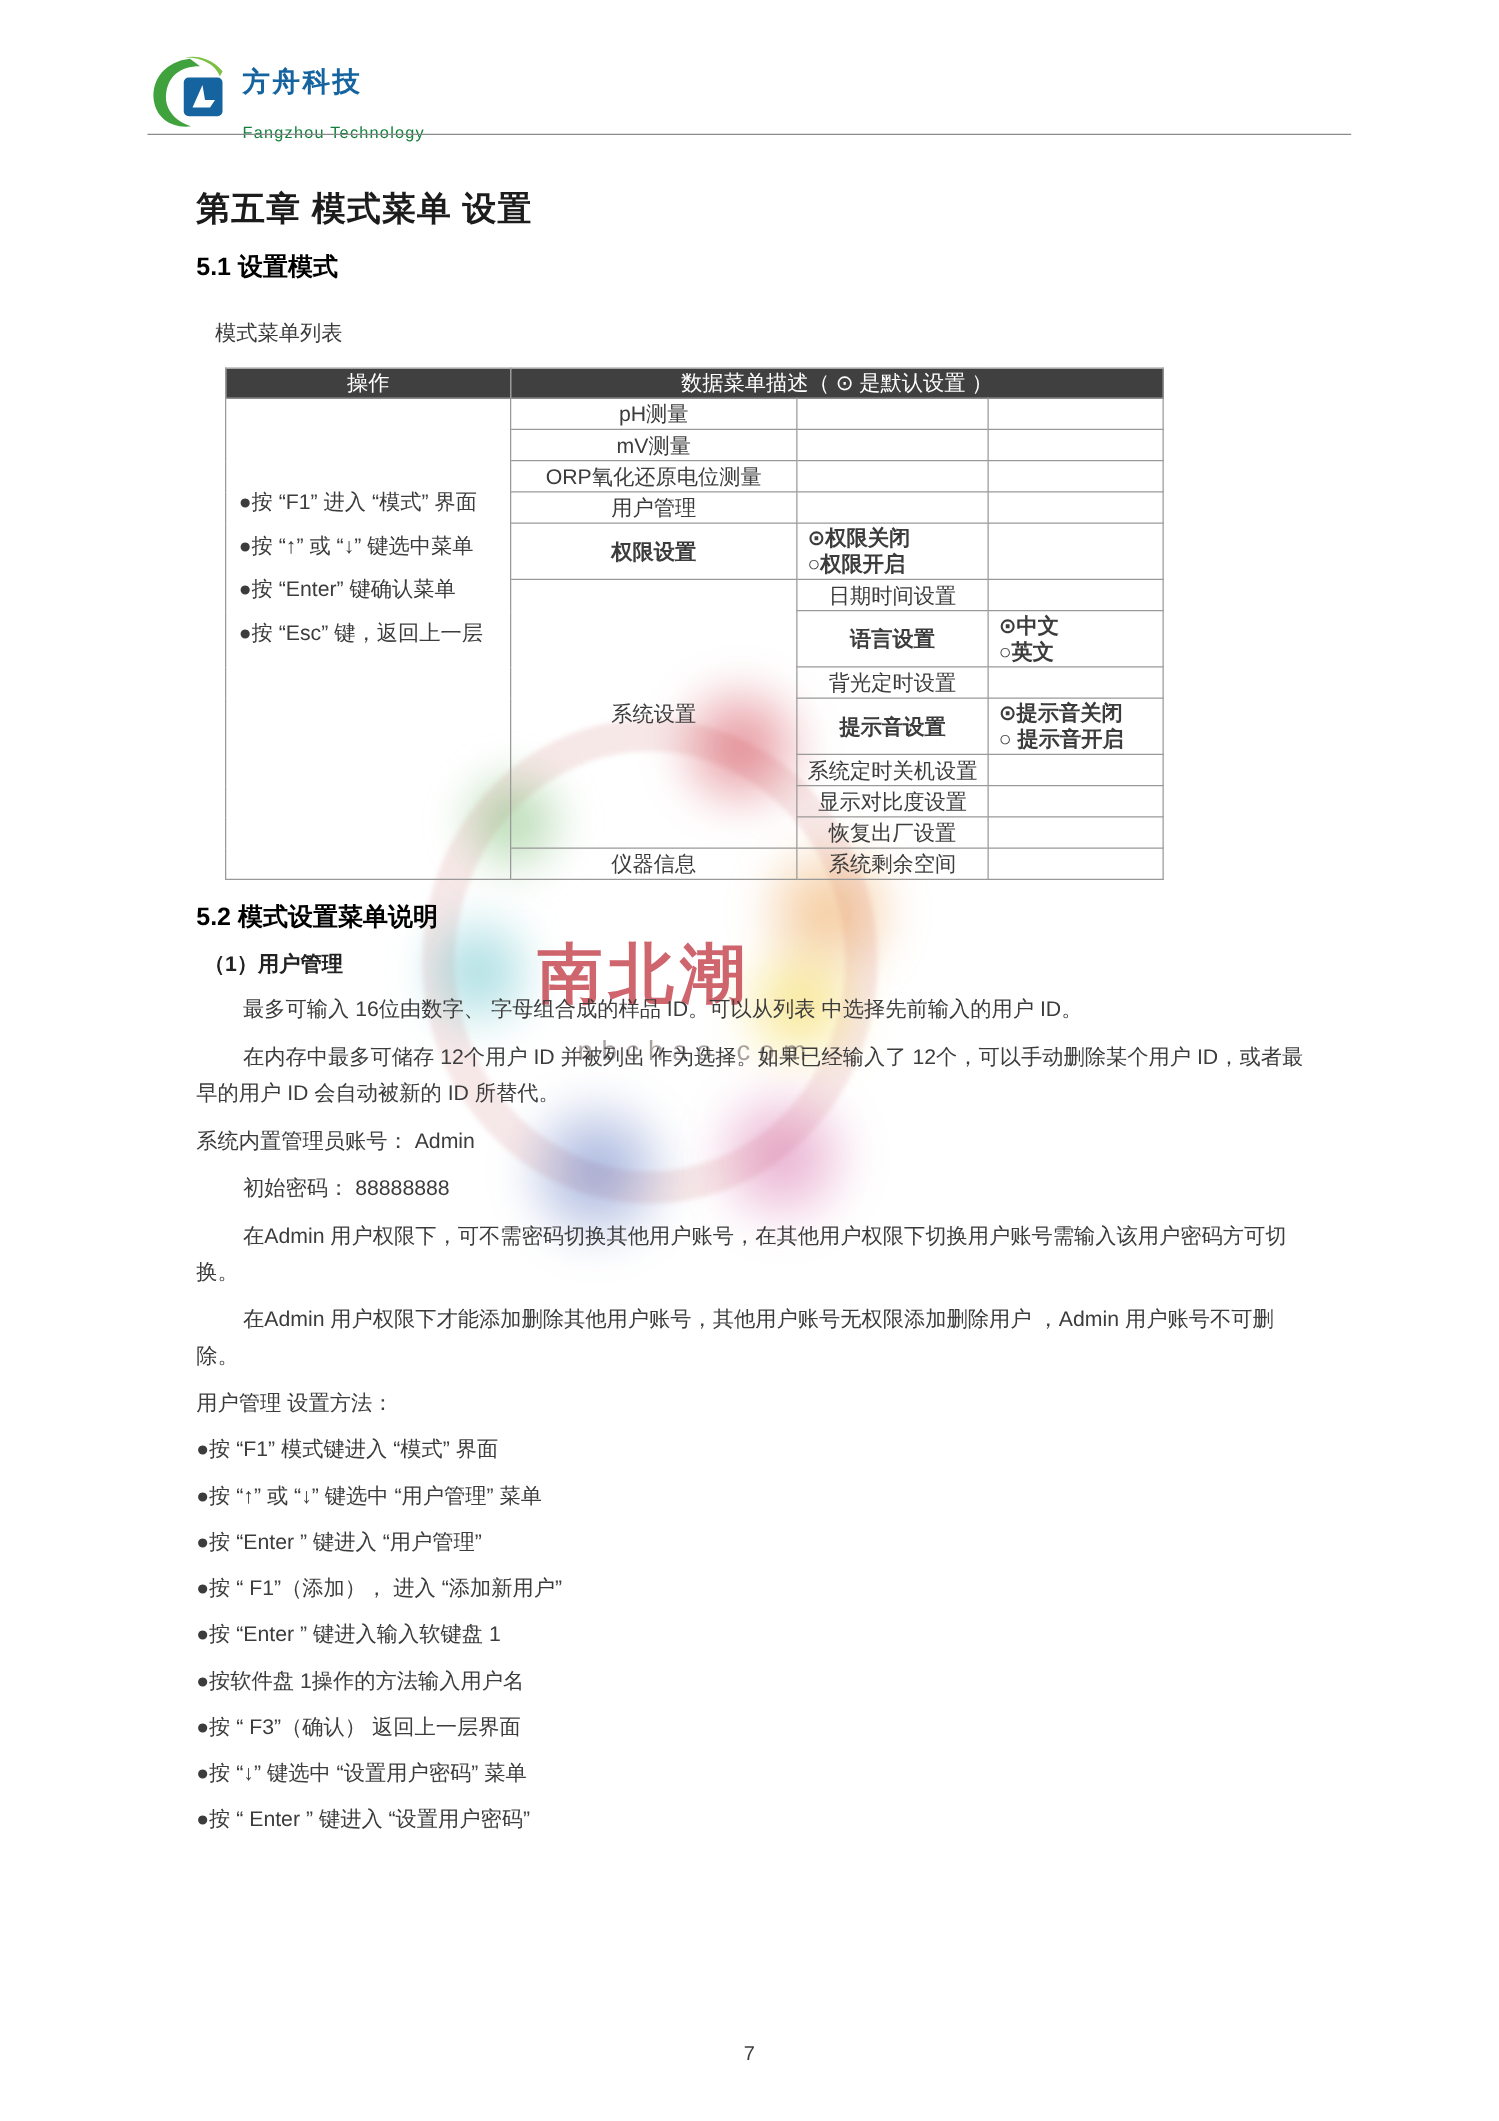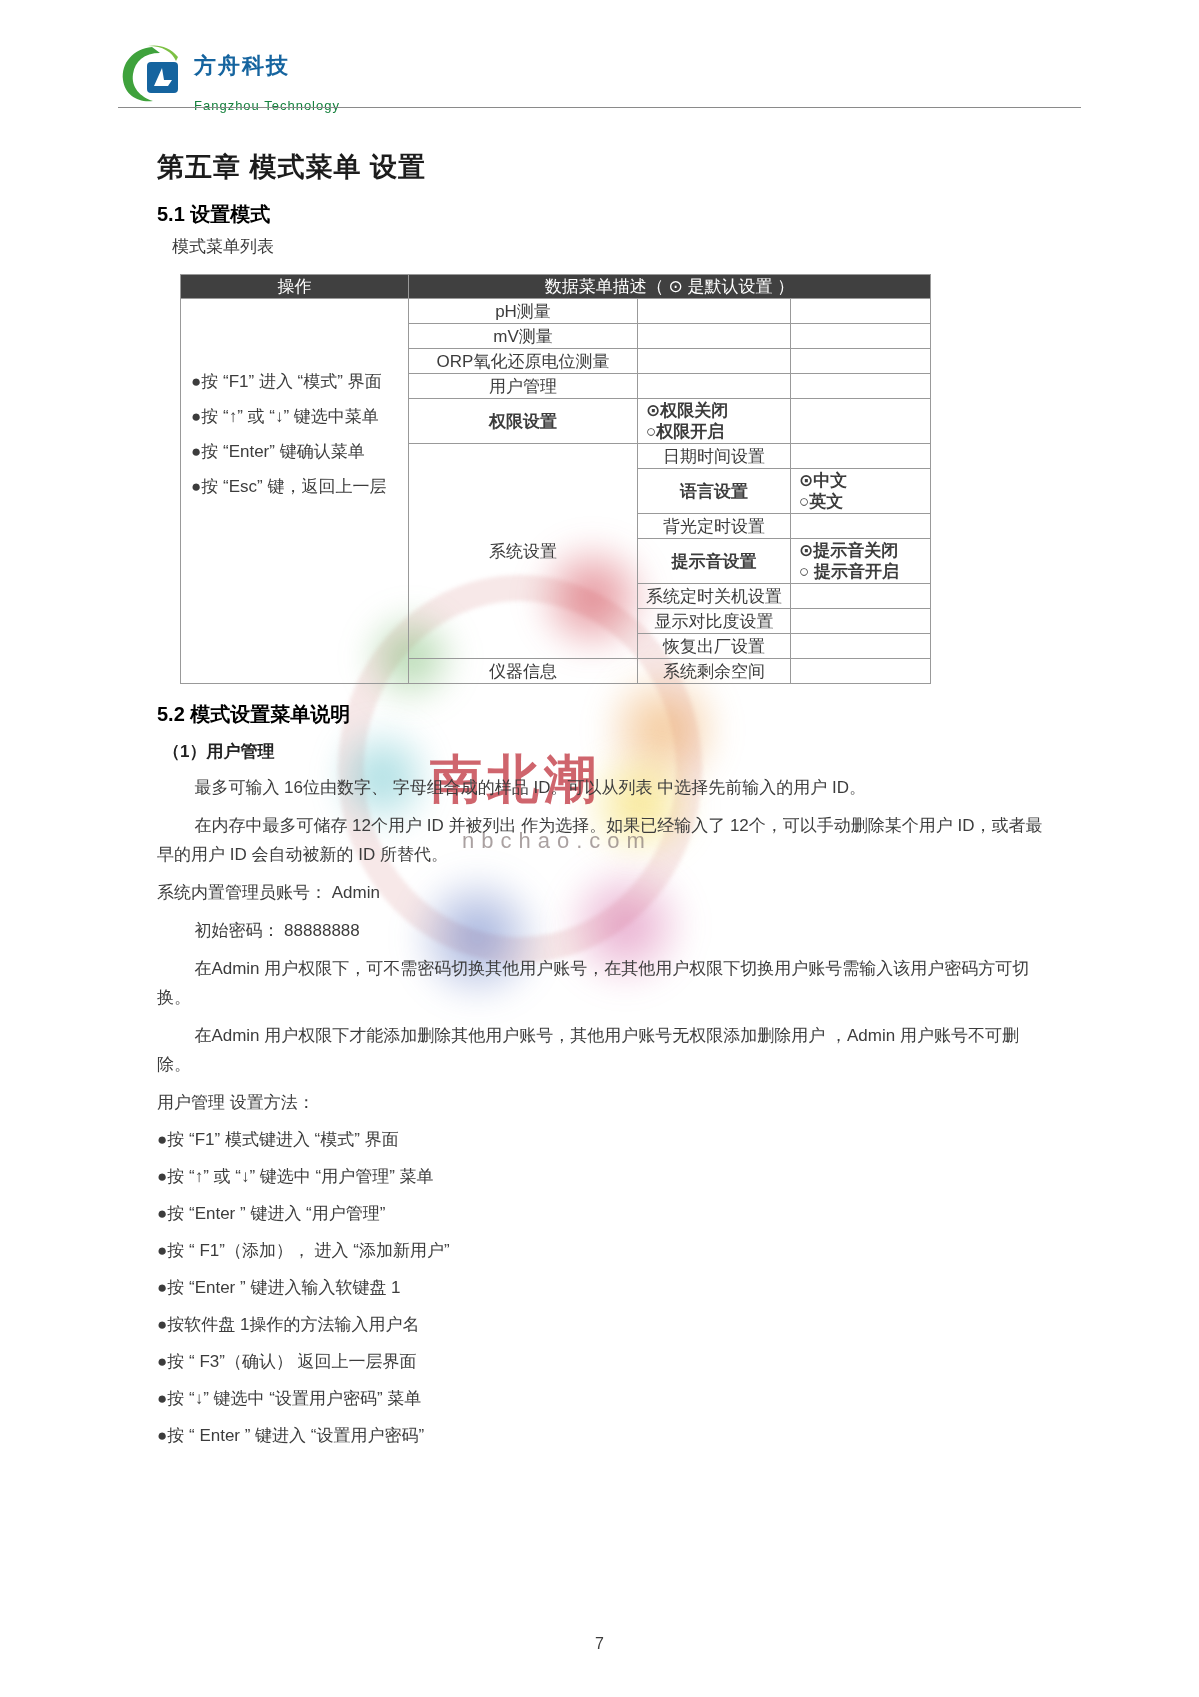--- a/index.html
+++ b/index.html
@@ -32,21 +32,21 @@
              border:26px solid rgba(195,95,95,.14); filter:blur(2px); }
   .wm-text { position:absolute; left:100px; top:205px; font-size:52px; font-weight:bold;
              color:rgba(188,42,52,.72); letter-spacing:5px; white-space:nowrap; }
   .wm-url  { position:absolute; left:132px; top:288px; font-size:22px; color:rgba(125,110,110,.65); letter-spacing:7px; }
 
   
   .content { position:absolute; top:150px; left:157px; width:886px; z-index:2; }
   h1.chapter { font-size:27px; font-weight:bold; color:#1c1c1c; letter-spacing:1px; line-height:34px; }
   h2.sec { font-size:20px; font-weight:bold; color:#000000; margin-top:17px; line-height:26px; }
   h3.subsec { font-size:17px; font-weight:bold; color:#222222; margin-top:13px; margin-left:6px; line-height:24px; }
-  p.lead { font-size:17px; color:#3c3c3c; margin-top:8px; margin-left:15px; line-height:24px; }
+  p.lead { font-size:17px; color:#3c3c3c; margin-top:28px; margin-left:15px; line-height:24px; }
   p.body { font-size:17px; color:#3c3c3c; line-height:29px; margin-top:9px; }
   p.indent { text-indent:2.2em; }
   p.shift { margin-left:2.2em; }
 
   
   table.menu-table { border-collapse:collapse; table-layout:fixed; width:750px; margin:15px 0 0 23px; background:transparent; }
   .menu-table col.c1 { width:228px; } .menu-table col.c2 { width:229px; }
   .menu-table col.c3 { width:153px; } .menu-table col.c4 { width:140px; }
   .menu-table th, .menu-table td { border:1px solid #999999; font-size:17px; color:#3c3c3c; }
   .menu-table thead th { background:#404040; color:#ffffff; font-weight:normal; height:23px; text-align:center; }

